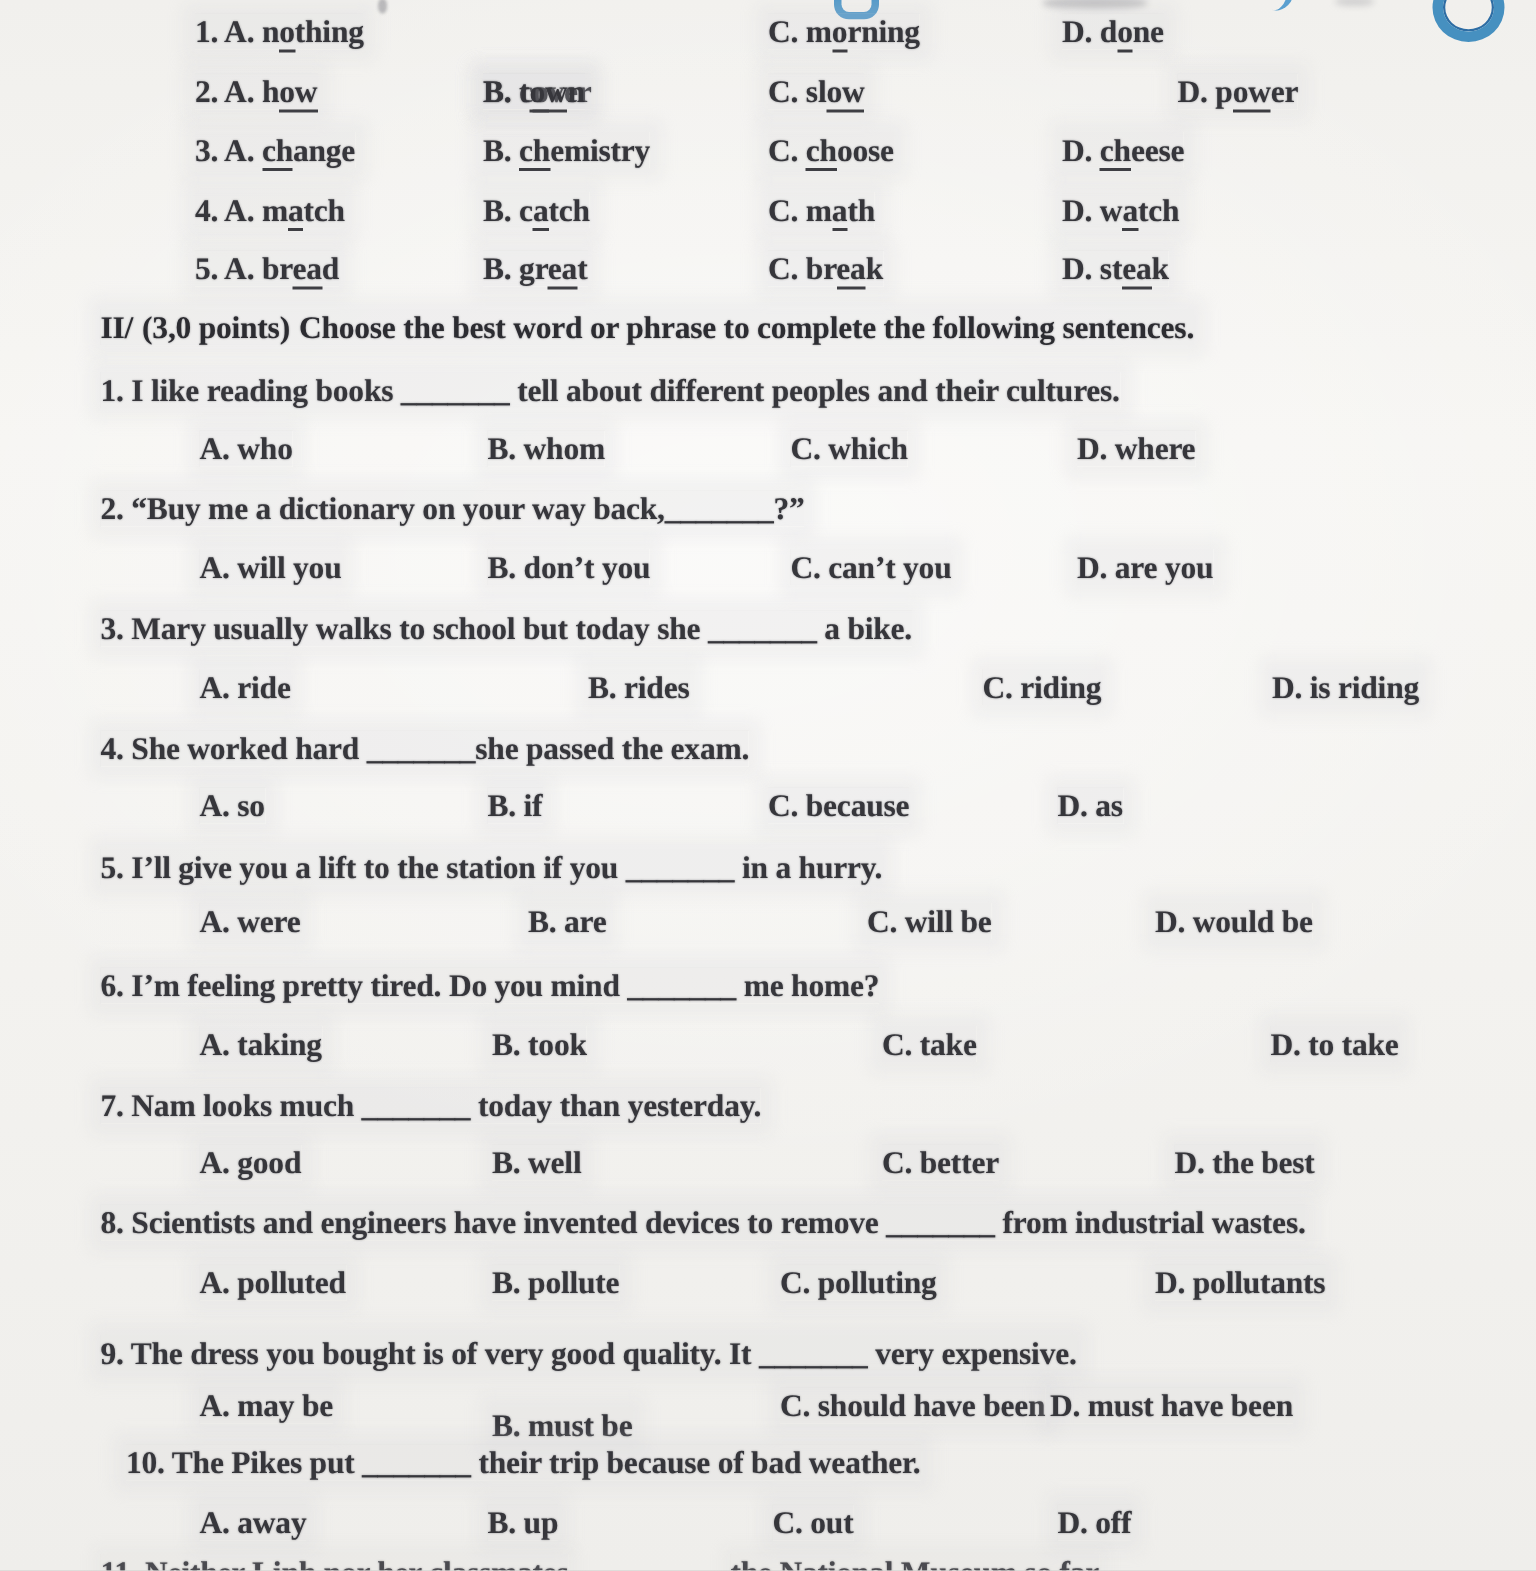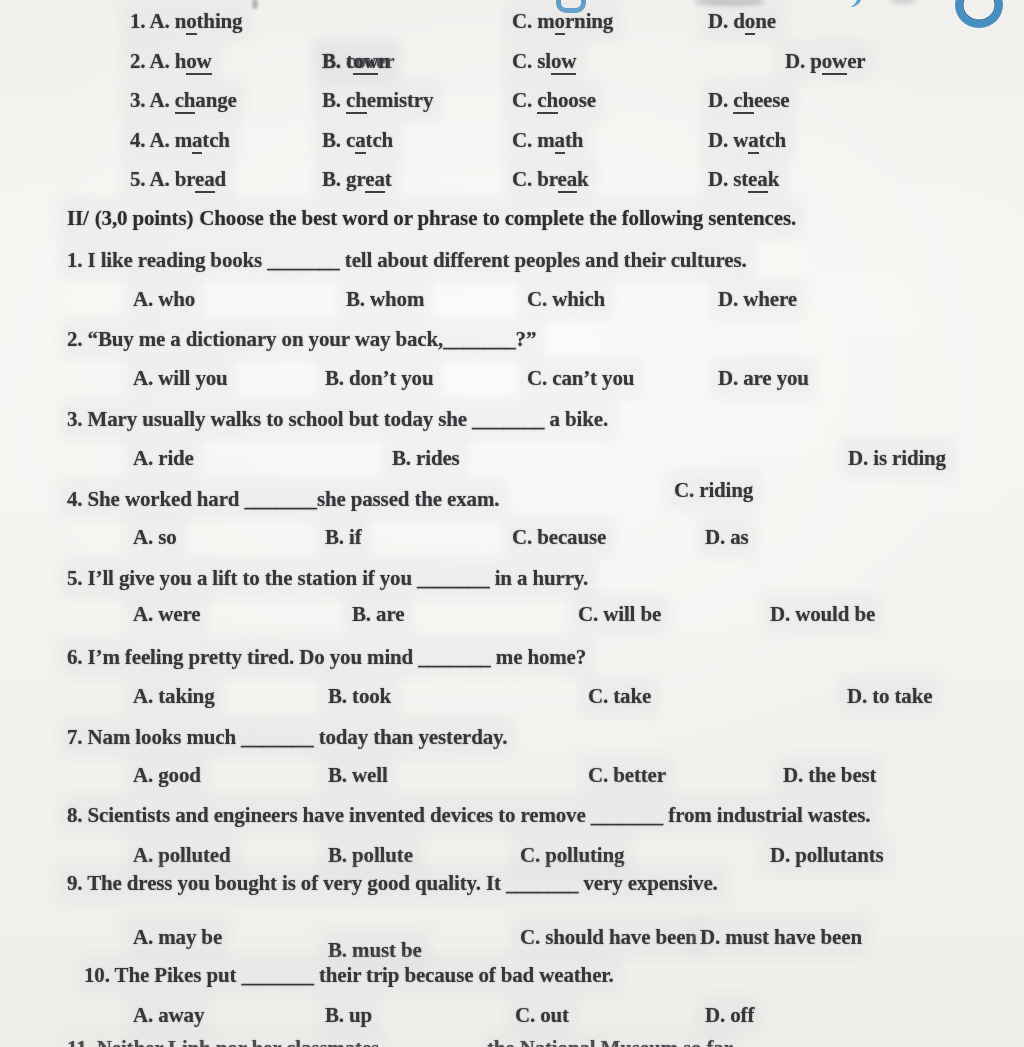--- a/index.html
+++ b/index.html
@@ -62,32 +62,32 @@
       <span class="txt" style="left: 708px; top: 167px;"><span>D.</span> <span>st<span class="ul">ea</span>k</span></span>
     </div>
 
   <div class="txt heading" style="left:67px; top:206px;">
     <span>II/</span><span class="pts">(3,0 points)</span><span>Choose the best word or phrase to complete the following sentences.</span>
   </div>
 
   <div id="questions">
       <span class="txt" style="left: 67px; top: 248px;"><span>1.</span> <span>I like reading books _______ tell about different peoples and their cultures.</span></span>
       <span class="txt" style="left: 133px; top: 287px;">A. who</span>
-      <span class="txt" style="left: 325px; top: 287px; margin-left: 21px;">B. whom</span>
+      <span class="txt" style="left: 325px; top: 287px;">B. whom</span>
       <span class="txt" style="left: 527px; top: 287px;">C. which</span>
       <span class="txt" style="left: 718px; top: 287px;">D. where</span>
       <span class="txt" style="left: 67px; top: 327px;"><span>2.</span> <span>“Buy me a dictionary on your way back,_______?”</span></span>
       <span class="txt" style="left: 133px; top: 366px;">A. will you</span>
       <span class="txt" style="left: 325px; top: 366px;">B. don’t you</span>
       <span class="txt" style="left: 527px; top: 366px;">C. can’t you</span>
       <span class="txt" style="left: 718px; top: 366px;">D. are you</span>
       <span class="txt" style="left: 67px; top: 407px;"><span>3.</span> <span>Mary usually walks to school but today she _______ a bike.</span></span>
       <span class="txt" style="left: 133px; top: 446px;">A. ride</span>
       <span class="txt" style="left: 392px; top: 446px; text-align: center;">B. rides</span>
-      <span class="txt" style="left: 674px; top: 446px; margin-top: 32px;">C. riding</span>
+      <span class="txt" style="left: 655px; top: 446px;">C. riding</span>
       <span class="txt" style="left: 848px; top: 446px;">D. is riding</span>
       <span class="txt" style="left: 67px; top: 487px;"><span>4.</span> <span>She worked hard _______she passed the exam.</span></span>
       <span class="txt" style="left: 133px; top: 525px;">A. so</span>
       <span class="txt" style="left: 325px; top: 525px;">B. if</span>
       <span class="txt" style="left: 512px; top: 525px;">C. because</span>
       <span class="txt" style="left: 705px; top: 525px;">D. as</span>
       <span class="txt" style="left: 67px; top: 566px;"><span>5.</span> <span>I’ll give you a lift to the station if you _______ in a hurry.</span></span>
       <span class="txt" style="left: 133px; top: 602px;">A. were</span>
       <span class="txt" style="left: 325px; top: 602px; margin-left: 27px;">B. are</span>
       <span class="txt" style="left: 578px; top: 602px;">C. will be</span>
@@ -100,21 +100,21 @@
       <span class="txt" style="left: 67px; top: 725px;"><span>7.</span> <span>Nam looks much _______ today than yesterday.</span></span>
       <span class="txt" style="left: 133px; top: 763px;">A. good</span>
       <span class="txt" style="left: 328px; top: 763px;">B. well</span>
       <span class="txt" style="left: 588px; top: 763px;">C. better</span>
       <span class="txt" style="left: 783px; top: 763px;">D. the best</span>
       <span class="txt" style="left: 67px; top: 803px;"><span>8.</span> <span>Scientists and engineers have invented devices to remove _______ from industrial wastes.</span></span>
       <span class="txt" style="left: 133px; top: 843px;">A. polluted</span>
       <span class="txt" style="left: 328px; top: 843px;">B. pollute</span>
       <span class="txt" style="left: 520px; top: 843px;">C. polluting</span>
       <span class="txt" style="left: 770px; top: 843px;">D. pollutants</span>
-      <span class="txt" style="left: 67px; top: 871px; text-align: right;"><span>9.</span> <span>The dress you bought is of very good quality. It _______ very expensive.</span></span>
+      <span class="txt" style="left: 67px; top: 890px; text-align: right;"><span>9.</span> <span>The dress you bought is of very good quality. It _______ very expensive.</span></span>
       <span class="txt" style="left: 133px; top: 925px;">A. may be</span>
       <span class="txt" style="left: 328px; top: 938px;">B. must be</span>
       <span class="txt" style="left: 520px; top: 925px;">C. should have been</span>
       <span class="txt" style="left: 700px; top: 925px;">D. must have been</span>
       <span class="txt" style="left: 84px; top: 963px;"><span>10.</span> <span>The Pikes put _______ their trip because of bad weather.</span></span>
       <span class="txt" style="left: 133px; top: 1003px;">A. away</span>
       <span class="txt" style="left: 325px; top: 1003px;">B. up</span>
       <span class="txt" style="left: 515px; top: 1003px;">C. out</span>
       <span class="txt" style="left: 705px; top: 1003px;">D. off</span>
     </div>

